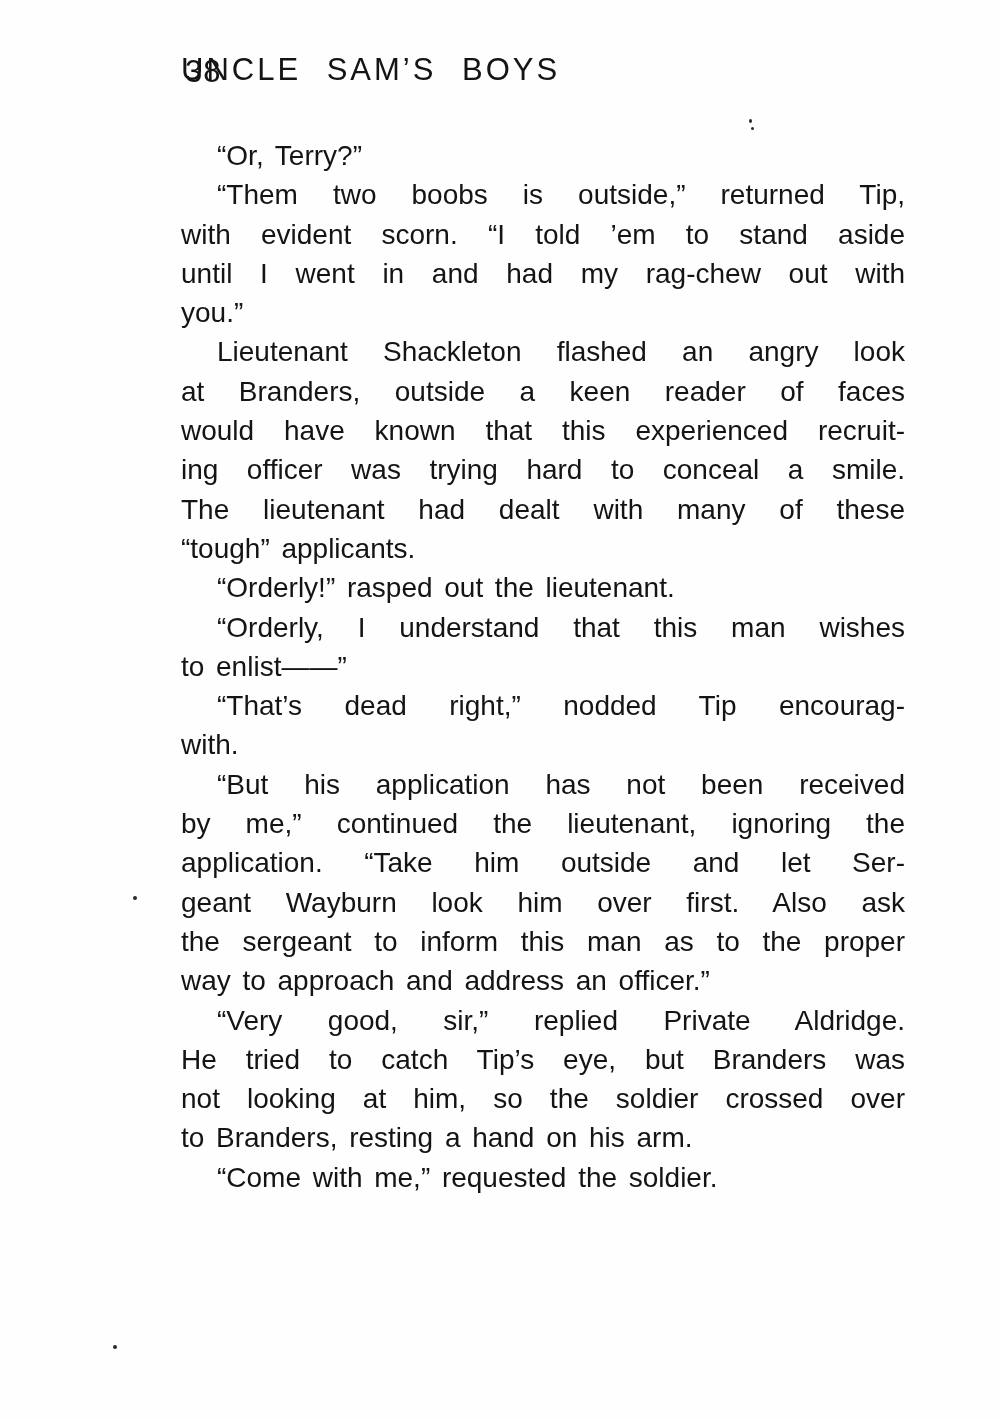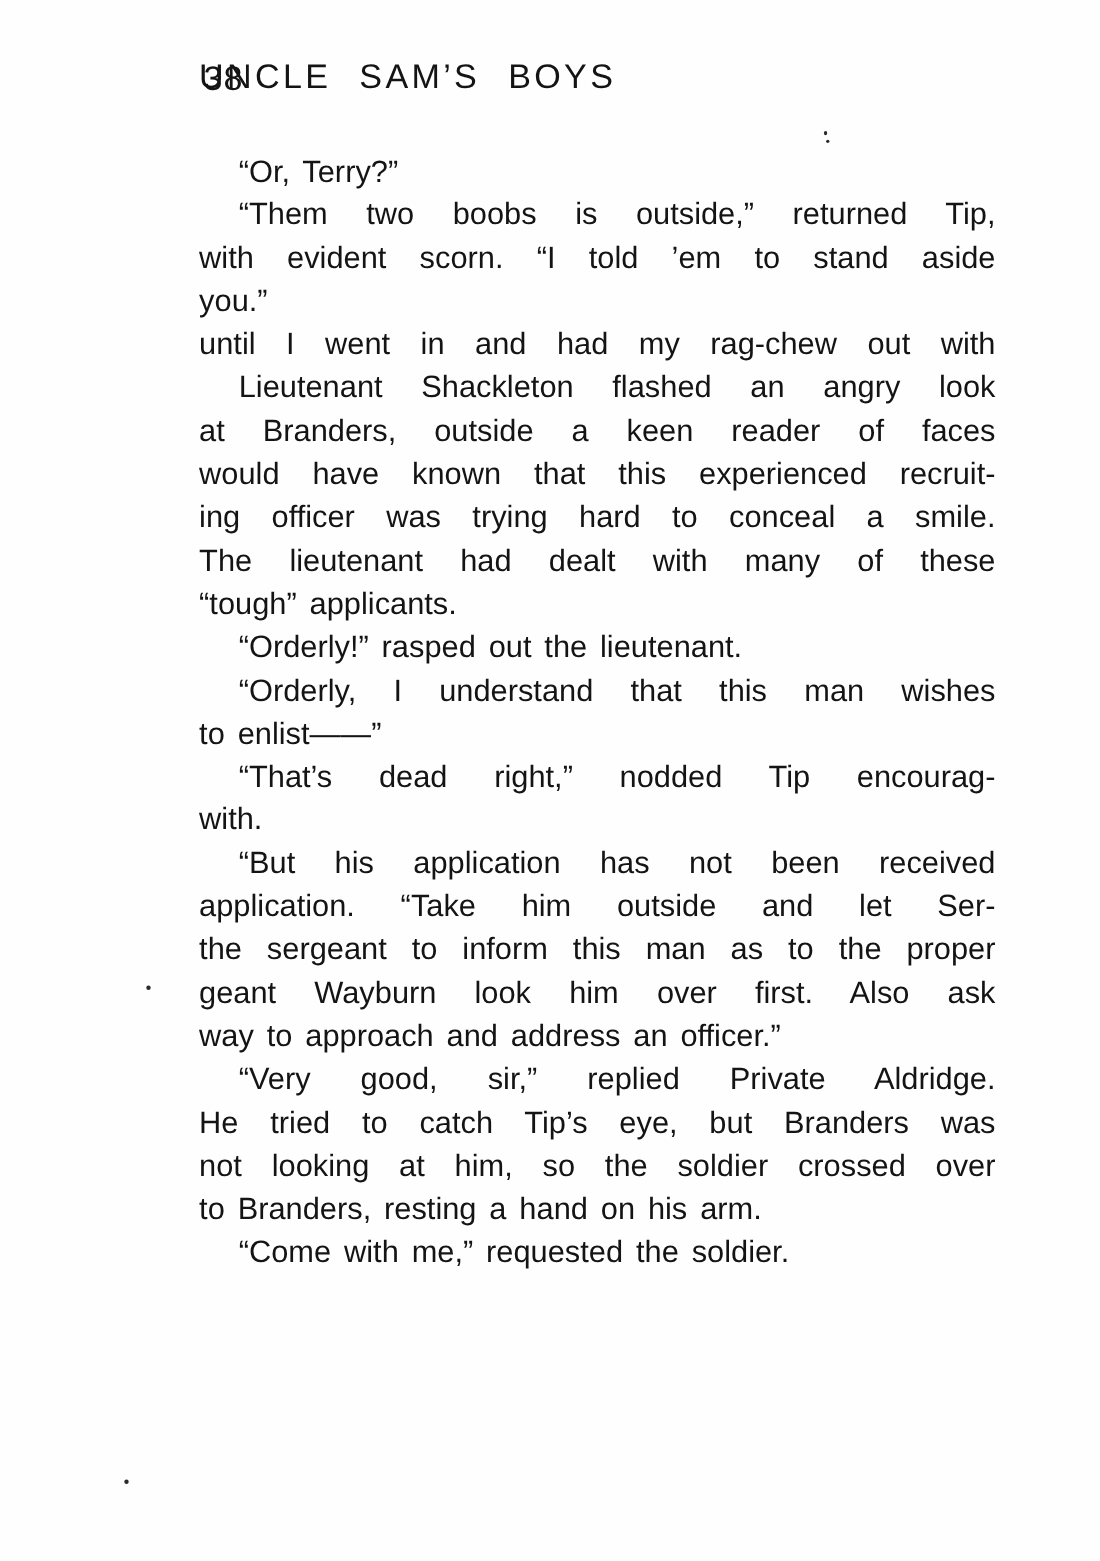--- a/index.html
+++ b/index.html
@@ -80,22 +80,22 @@
     <div class="running-title">UNCLE SAM’S BOYS</div>
   </div>
 
   <main class="text-block" id="text-block">
       <div class="paragraph">
         <div class="line indent para-end">“Or, Terry?”</div>
       </div>
       <div class="paragraph">
         <div class="line indent">“Them two boobs is outside,” returned Tip,</div>
         <div class="line">with evident scorn.  “I told ’em to stand aside</div>
+        <div class="line">until I went in and had my rag-chew out with</div>
         <div class="line para-end">you.”</div>
-        <div class="line">until I went in and had my rag-chew out with</div>
       </div>
       <div class="paragraph">
         <div class="line indent">Lieutenant Shackleton flashed an angry look</div>
         <div class="line">at Branders, outside a keen reader of faces</div>
         <div class="line">would have known that this experienced recruit-</div>
         <div class="line">ing officer was trying hard to conceal a smile.</div>
         <div class="line">The lieutenant had dealt with many of these</div>
         <div class="line para-end">“tough” applicants.</div>
       </div>
       <div class="paragraph">
@@ -104,23 +104,24 @@
       <div class="paragraph">
         <div class="line indent">“Orderly, I understand that this man wishes</div>
         <div class="line para-end">to enlist——”</div>
       </div>
       <div class="paragraph">
         <div class="line indent">“That’s dead right,” nodded Tip encourag-</div>
         <div class="line para-end">with.</div>
       </div>
       <div class="paragraph">
         <div class="line indent">“But his application has not been received</div>
+        <div class="line">by me,” continued the lieutenant, ignoring the</div>
         <div class="line">application.  “Take him outside and let Ser-</div>
+        <div class="line">geant Wayburn look him over first.  Also ask</div>
         <div class="line">the sergeant to inform this man as to the proper</div>
-        <div class="line">geant Wayburn look him over first.  Also ask</div>
         <div class="line para-end">way to approach and address an officer.”</div>
       </div>
       <div class="paragraph">
         <div class="line indent">“Very good, sir,” replied Private Aldridge.</div>
         <div class="line">He tried to catch Tip’s eye, but Branders was</div>
         <div class="line">not looking at him, so the soldier crossed over</div>
         <div class="line para-end">to Branders, resting a hand on his arm.</div>
       </div>
       <div class="paragraph">
         <div class="line indent para-end">“Come with me,” requested the soldier.</div>

